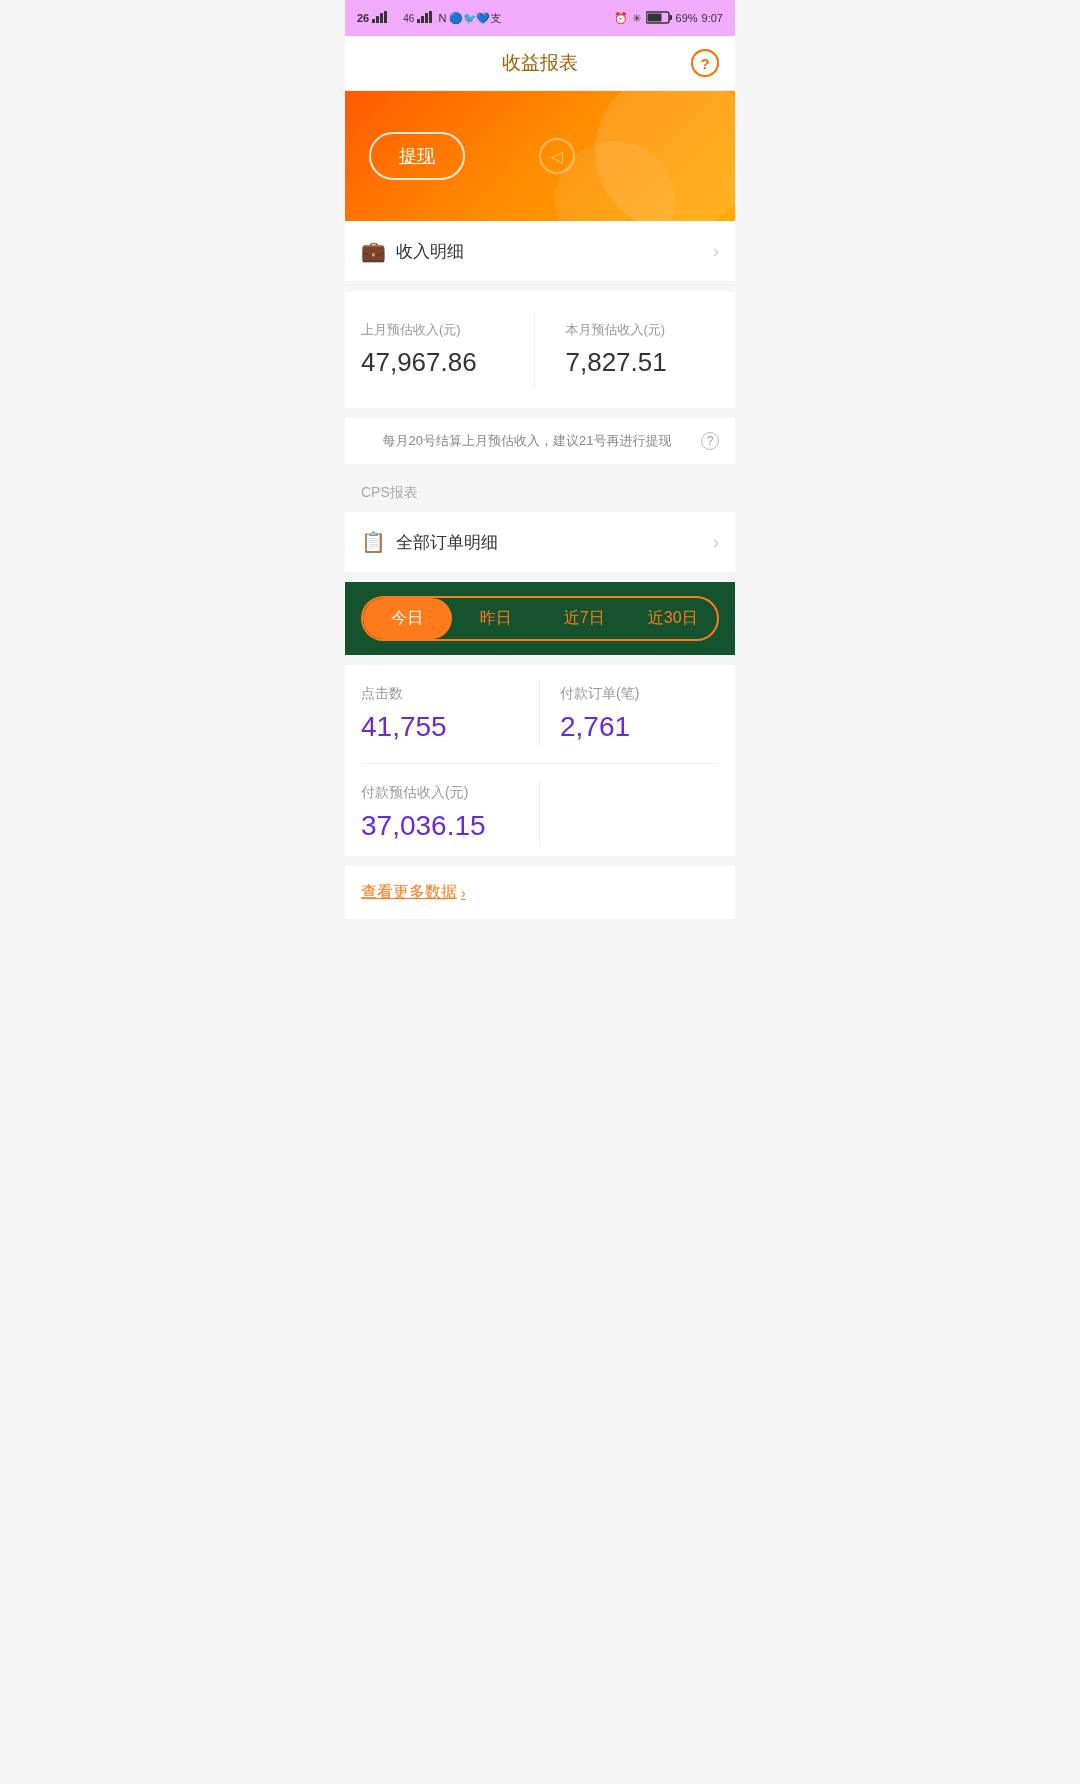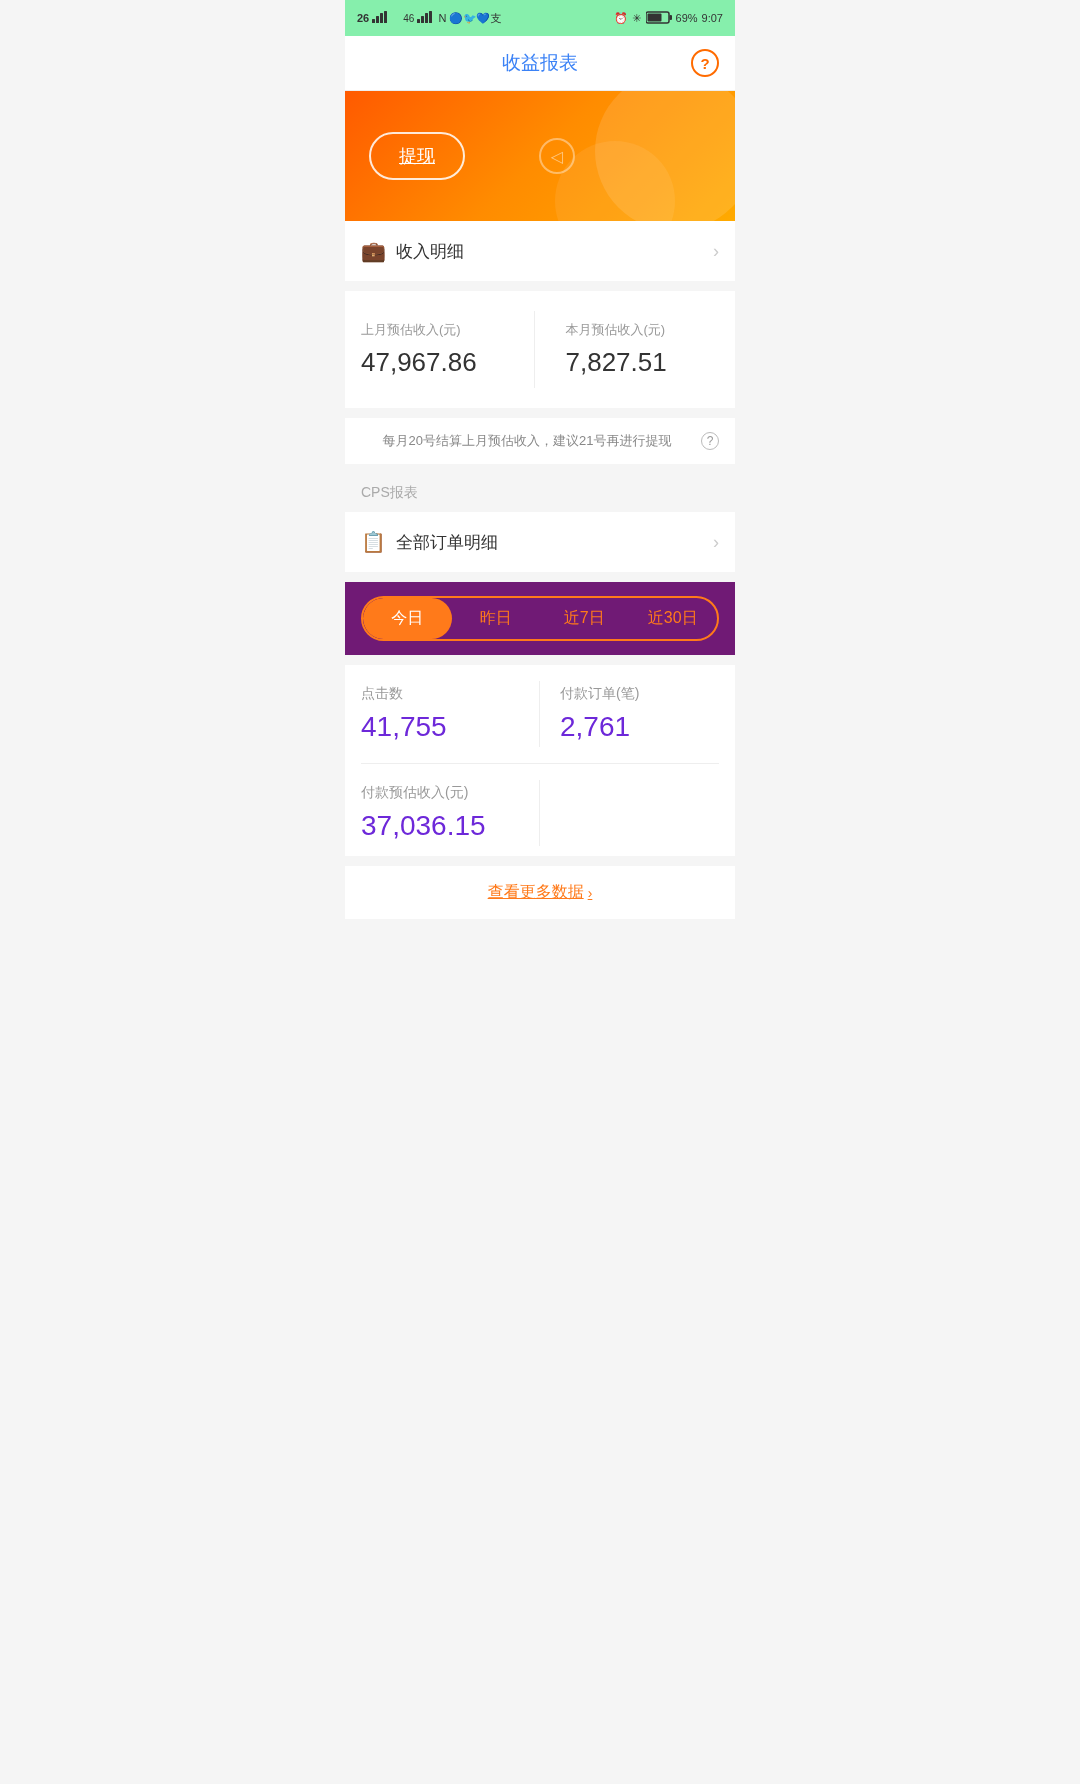--- a/index.html
+++ b/index.html
@@ -7,21 +7,21 @@
     body {
       font-family: -apple-system, "PingFang SC", "Helvetica Neue", Arial, sans-serif;
       background: #f5f5f5;
       width: 390px;
       margin: 0 auto;
       min-height: 100vh;
     }
 
     
     .status-bar {
-      background: #86efac;
+      background: #f0abfc;
       padding: 6px 12px;
       display: flex;
       justify-content: space-between;
       align-items: center;
       height: 36px;
     }
     .status-left {
       font-size: 11px;
       color: #333;
       display: flex;
@@ -42,21 +42,21 @@
       padding: 14px 16px;
       display: flex;
       align-items: center;
       justify-content: center;
       position: relative;
       border-bottom: 1px solid #eee;
     }
     .header-title {
       font-size: 19px;
       font-weight: 500;
-      color: #3b82f6;
+      color: #a16207;
     }
     .header-help {
       position: absolute;
       right: 16px;
       width: 28px;
       height: 28px;
       border: 2px solid #ff6b00;
       border-radius: 50%;
       display: flex;
       align-items: center;
@@ -242,21 +242,21 @@
     
     .section-label {
       background: #f5f5f5;
       padding: 10px 16px;
       font-size: 14px;
       color: #aaa;
     }
 
     
     .tabs-container {
-      background: #701a75;
+      background: #14532d;
       padding: 14px 16px;
       margin-bottom: 10px;
     }
     .tabs {
       display: flex;
       border: 2px solid #ff7a1a;
       border-radius: 25px;
       overflow: hidden;
     }
     .tab {
@@ -309,21 +309,20 @@
     .cps-divider {
       border: none;
       border-top: 1px solid #eee;
       margin: 16px 0;
     }
 
     
     .view-more {
       background: #fff;
       padding: 16px;
-      text-align: center;
       margin-bottom: 0;
     }
     .view-more-link {
       color: #ff7a1a;
       font-size: 16px;
       text-decoration: underline;
       cursor: pointer;
       display: inline-flex;
       align-items: center;
       gap: 4px;

